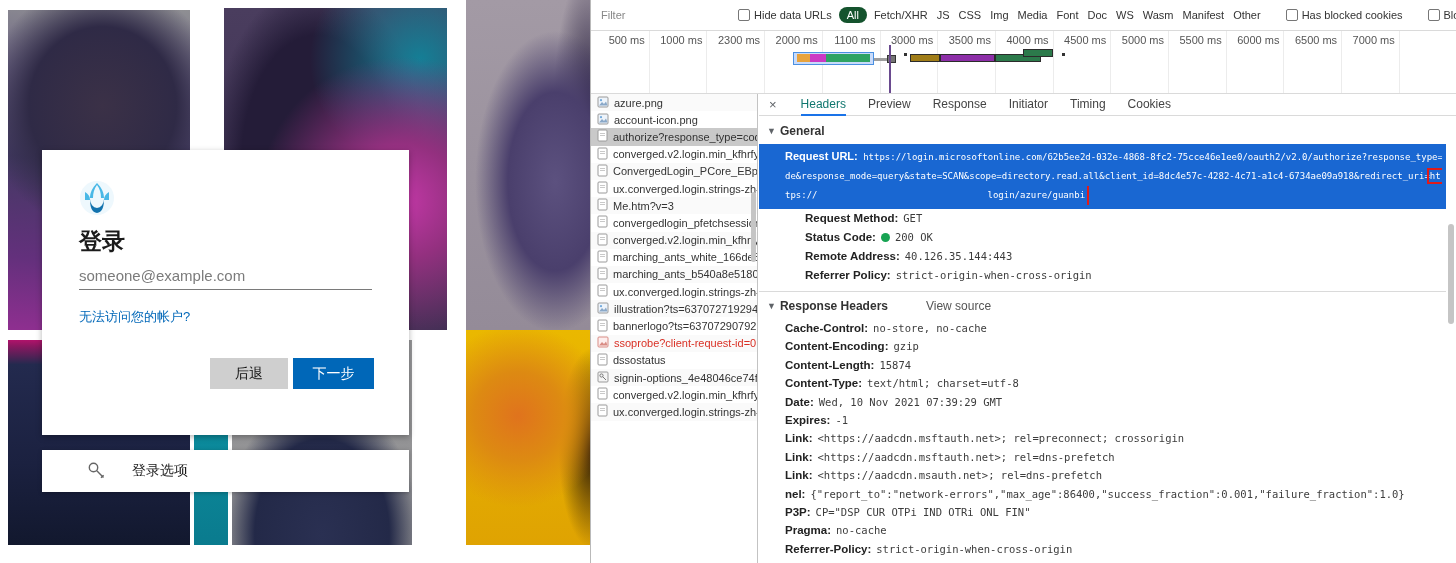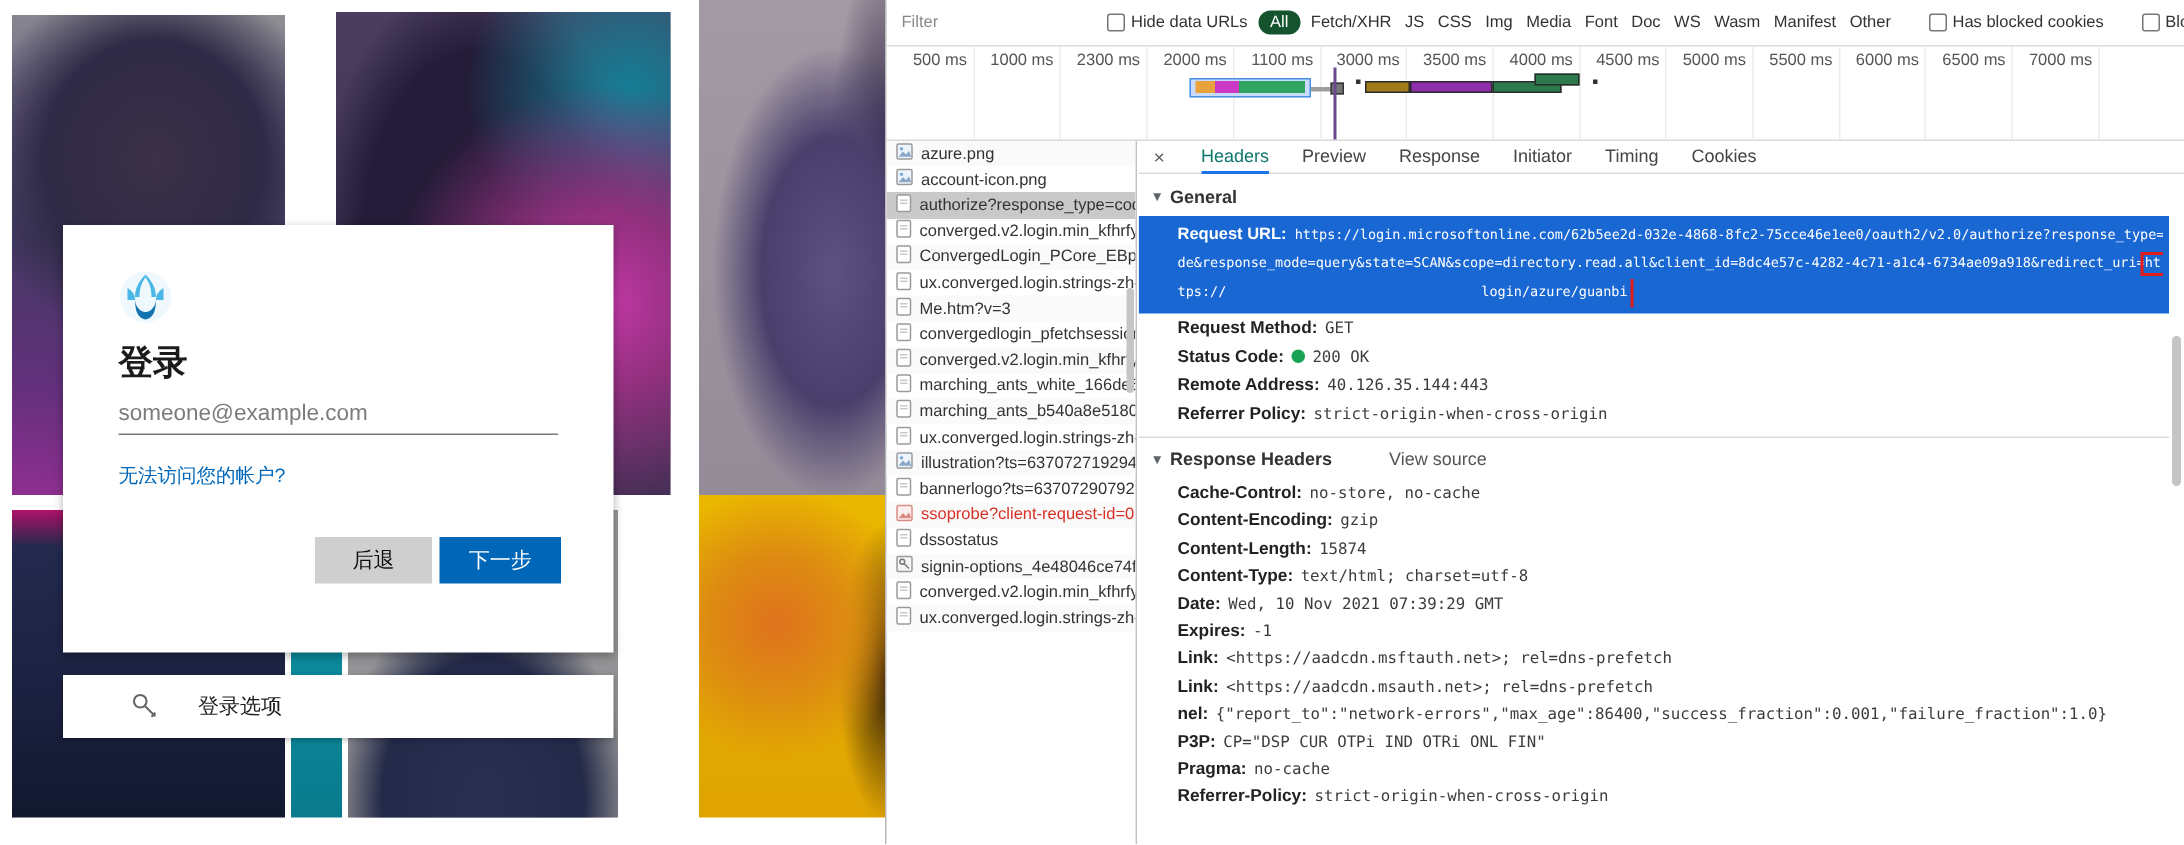--- a/index.html
+++ b/index.html
@@ -94,21 +94,21 @@
 
   .urlblock { background:#1967d2; color:#fff; padding:3px 4px 4px 26px;
               font-family:"DejaVu Sans Mono",monospace; font-size:9px; line-height:19px; position:relative; }
   .urlblock b { font-family:"Liberation Sans",sans-serif; font-size:11px; font-weight:bold; }
   .uline { white-space:nowrap; overflow:hidden; }
   .redbox-sm { outline:2px solid #e01b1b; outline-offset:1px; }
   .redbox-lg { display:inline-block; outline:2px solid #e01b1b; outline-offset:2px; margin-left:-16px; padding-left:16px; }
   .redact-gap { display:inline-block; width:170px; }
 
   .gen-row { height:19px; line-height:19px; padding-left:26px; white-space:nowrap; }
-  .gen-label { font-weight:bold; color:#222; font-size:11.5px; }
+  .gen-label { font-weight:bold; color:#222; font-size:11.5px;margin-left:20px; }
   .gen-val { font-family:"DejaVu Sans Mono",monospace; font-size:10.5px; color:#3c3c3c; margin-left:5px; }
   .status-dot { display:inline-block; width:9px; height:9px; border-radius:50%; background:#17a353;
                 margin:0 3px 0 5px; vertical-align:-1px; }
   .sec-divider { border-top:1px solid #dadada; margin-top:6px; }
 
   .hdr-row { height:18.4px; line-height:18.4px; padding-left:26px; white-space:nowrap; overflow:hidden; }
   .hdr-name { font-weight:bold; color:#222; font-size:11.5px; }
   .hdr-val { font-family:"DejaVu Sans Mono",monospace; font-size:10.5px; color:#3c3c3c; margin-left:5px; }
 
   .vscroll-thumb { position:absolute; right:2px; top:130px; width:6px; height:100px; background:#c5c5c5; border-radius:3px; }
@@ -428,20 +428,21 @@
           <div class="sec-divider"></div>
           <div class="sec-head"><span class="tri">▼</span><span>Response Headers</span><span class="view-source">View source</span></div>
 
           <div id="hdr-rows">
               <div class="hdr-row"><span class="hdr-name">Cache-Control:</span><span class="hdr-val">no-store, no-cache</span></div>
               <div class="hdr-row"><span class="hdr-name">Content-Encoding:</span><span class="hdr-val">gzip</span></div>
               <div class="hdr-row"><span class="hdr-name">Content-Length:</span><span class="hdr-val">15874</span></div>
               <div class="hdr-row"><span class="hdr-name">Content-Type:</span><span class="hdr-val">text/html; charset=utf-8</span></div>
               <div class="hdr-row"><span class="hdr-name">Date:</span><span class="hdr-val">Wed, 10 Nov 2021 07:39:29 GMT</span></div>
               <div class="hdr-row"><span class="hdr-name">Expires:</span><span class="hdr-val">-1</span></div>
+              <div class="hdr-row"><span class="hdr-name">Link:</span><span class="hdr-val">&lt;https://aadcdn.msftauth.net&gt;; rel=preconnect; crossorigin</span></div>
               <div class="hdr-row"><span class="hdr-name">Link:</span><span class="hdr-val">&lt;https://aadcdn.msftauth.net&gt;; rel=dns-prefetch</span></div>
               <div class="hdr-row"><span class="hdr-name">Link:</span><span class="hdr-val">&lt;https://aadcdn.msauth.net&gt;; rel=dns-prefetch</span></div>
               <div class="hdr-row"><span class="hdr-name">nel:</span><span class="hdr-val">{"report_to":"network-errors","max_age":86400,"success_fraction":0.001,"failure_fraction":1.0}</span></div>
               <div class="hdr-row"><span class="hdr-name">P3P:</span><span class="hdr-val">CP="DSP CUR OTPi IND OTRi ONL FIN"</span></div>
               <div class="hdr-row"><span class="hdr-name">Pragma:</span><span class="hdr-val">no-cache</span></div>
               <div class="hdr-row"><span class="hdr-name">Referrer-Policy:</span><span class="hdr-val">strict-origin-when-cross-origin</span></div>
             </div>
         </div>
 
         <div class="vscroll-thumb"></div>

